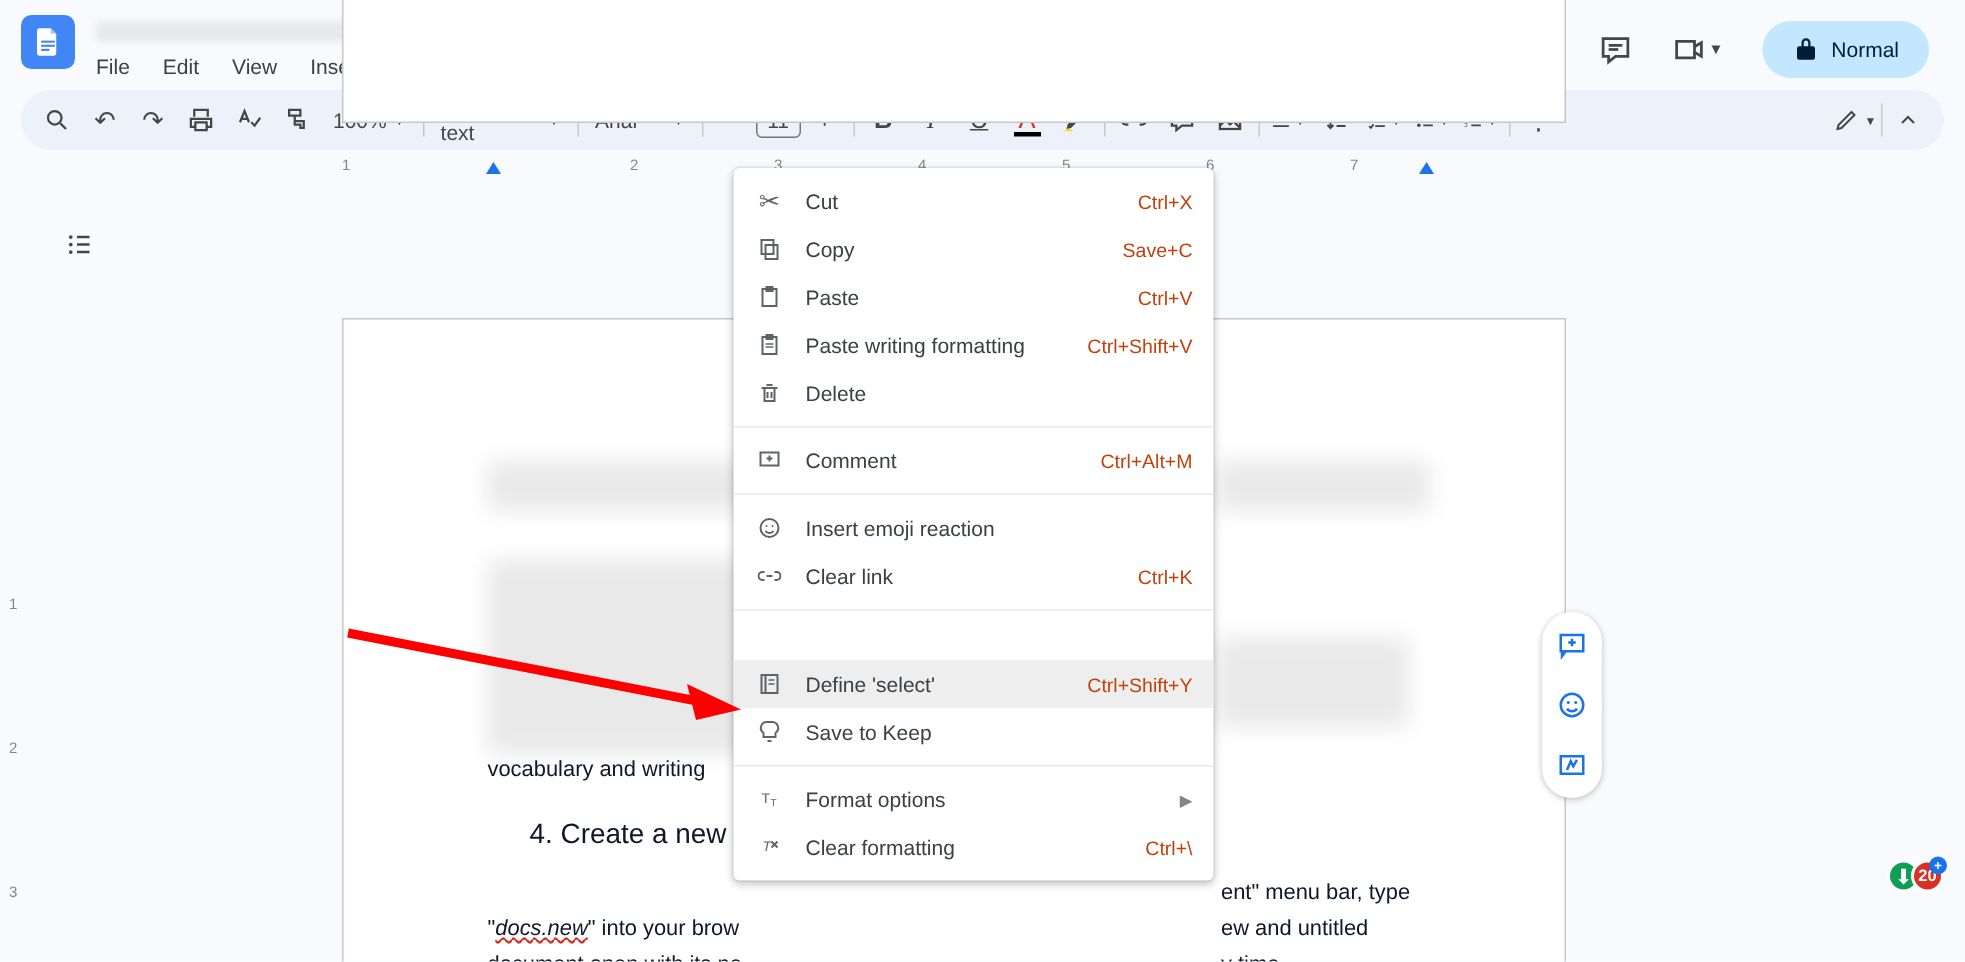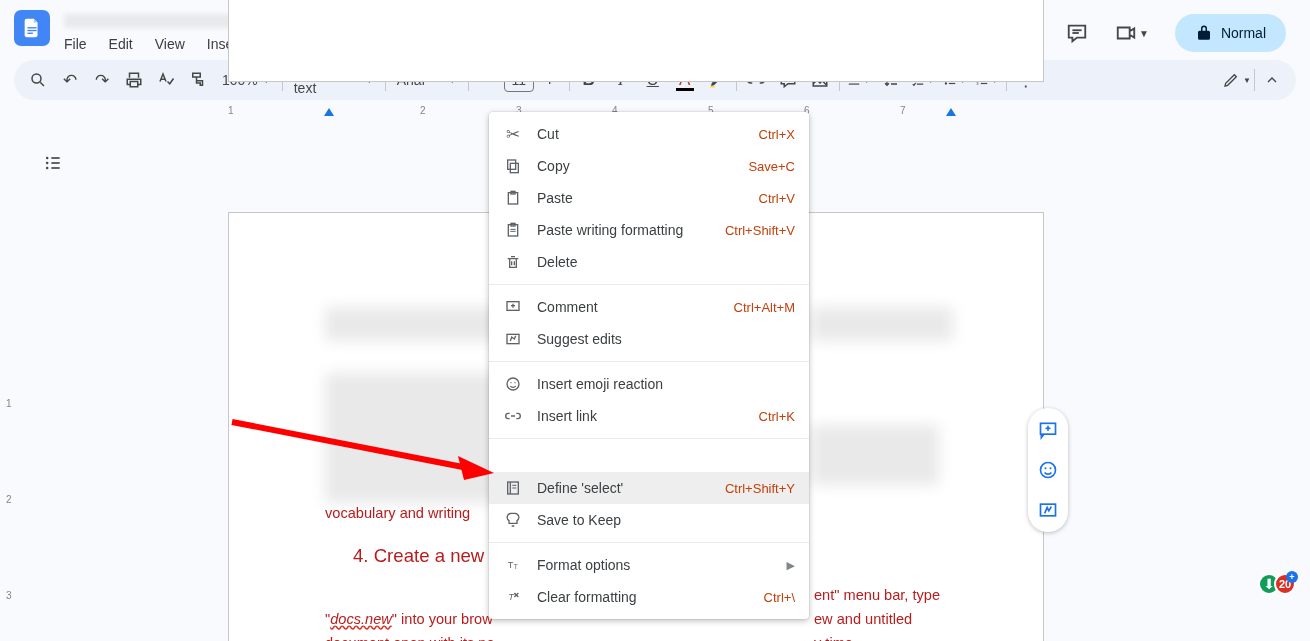--- a/index.html
+++ b/index.html
@@ -49,21 +49,21 @@
 
 
 .doc-area { position: absolute; left: 228px; top: 128px; width: 816px; }
 .page-top { position:absolute; top: -128px; left:0; width: 816px; height: 82px; background: #fff; border: 1px solid #c7c7c7; border-top: none; }
 .page-main { position: absolute; top: 84px; left: 0; width: 816px; height: 800px; background: #fff; border: 1px solid #c7c7c7; }
 
 
 .blur-block { position: absolute; background: #e9e9e9; filter: blur(7px); border-radius: 2px; }
 
 
-.doc-text { position: absolute; color: #b91c1c; font-family: Arial; text-align: center; }
+.doc-text { position: absolute; color: #0f172a; font-family: Arial; text-align: center; }
 .section-title { font-size: 18.6px; }
 .body-text { font-size: 14.6px; line-height: 24px; }
 .body-text .em { font-style: italic; }
 .wavy { text-decoration: underline; text-decoration-style: wavy; text-decoration-color: #d93025; }
 
 
 .outline-btn { position: absolute; left: 38px; top: 148px; width: 30px; height: 30px; border-radius: 50%; display:flex; align-items:center; justify-content:center; color:#444746; font-size: 22px; cursor: pointer; }
 
 
 .context-menu { position: absolute; left: 489px; top: 112px; width: 320px; background: #fff; border-radius: 4px; box-shadow: 0 2px 6px rgba(0,0,0,0.25), 0 0 0 1px rgba(0,0,0,0.05); padding: 6px 0; font-size: 14px; color: #3c4043; z-index: 100; }
@@ -404,48 +404,39 @@
       <span class="cm-icon">
         <svg width="16" height="16" viewBox="0 0 24 24">
           <rect x="3" y="4" width="18" height="13" fill="none" stroke="#5f6368" stroke-width="2"></rect>
           <line x1="12" y1="7" x2="12" y2="13" stroke="#5f6368" stroke-width="2"></line>
           <line x1="9" y1="10" x2="15" y2="10" stroke="#5f6368" stroke-width="2"></line>
         </svg>
       </span>
       <span class="cm-label">Comment</span>
       <span class="cm-shortcut">Ctrl+Alt+M</span>
     </div>
-  <div class="cm-item">
-      <span class="cm-icon">
-        <svg width="16" height="16" viewBox="0 0 24 24">
-          <rect x="3" y="5" width="18" height="14" fill="none" stroke="#5f6368" stroke-width="2"></rect>
-          <path fill="none" stroke="#5f6368" stroke-width="2" d="M8 15l2-6 4 3 2-5"></path>
-        </svg>
-      </span>
-      <span class="cm-label">Suggest edits</span>
-    </div>
   <div class="cm-sep"></div>
   <div class="cm-item">
       <span class="cm-icon">
         <svg width="16" height="16" viewBox="0 0 24 24">
           <circle cx="12" cy="12" r="9" fill="none" stroke="#5f6368" stroke-width="2"></circle>
           <circle cx="9" cy="10" r="1" fill="#5f6368"></circle>
           <circle cx="15" cy="10" r="1" fill="#5f6368"></circle>
           <path fill="none" stroke="#5f6368" stroke-width="2" d="M8 15c1 1.5 2.5 2 4 2s3-.5 4-2"></path>
         </svg>
       </span>
       <span class="cm-label">Insert emoji reaction</span>
     </div>
   <div class="cm-item">
       <span class="cm-icon">
         <svg width="16" height="16" viewBox="0 0 24 24">
           <path fill="none" stroke="#5f6368" stroke-width="2" d="M9 12h6M7 8H5a4 4 0 1 0 0 8h2m10 0h2a4 4 0 1 0 0-8h-2"></path>
         </svg>
       </span>
-      <span class="cm-label">Insert link</span>
+      <span class="cm-label">Clear link</span>
       <span class="cm-shortcut">Ctrl+K</span>
     </div>
   <div class="cm-sep"></div>
   <div class="cm-item hl">
       <span class="cm-icon">
         <svg width="16" height="16" viewBox="0 0 24 24">
           <rect x="4" y="3" width="16" height="18" fill="none" stroke="#5f6368" stroke-width="2"></rect>
           <line x1="8" y1="3" x2="8" y2="21" stroke="#5f6368" stroke-width="2"></line>
           <line x1="11" y1="8" x2="17" y2="8" stroke="#5f6368" stroke-width="1.5"></line>
           <line x1="11" y1="12" x2="17" y2="12" stroke="#5f6368" stroke-width="1.5"></line>

